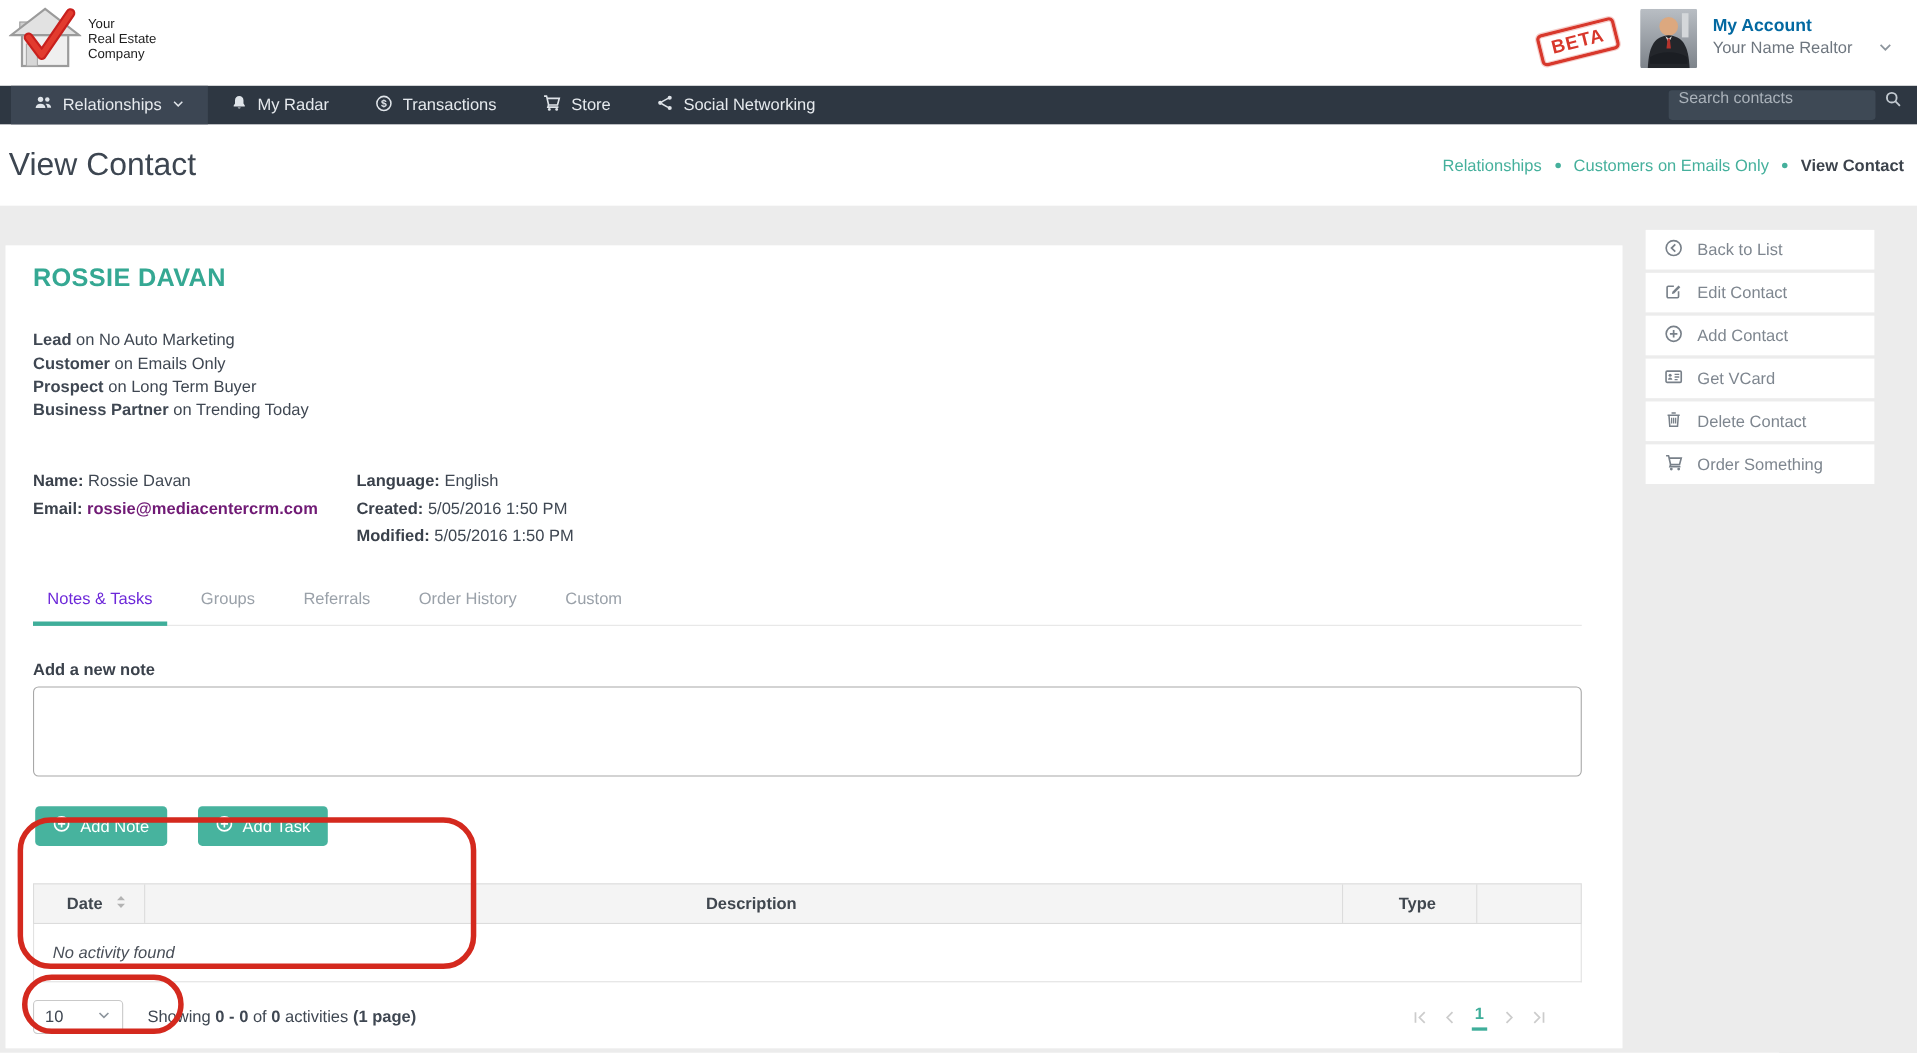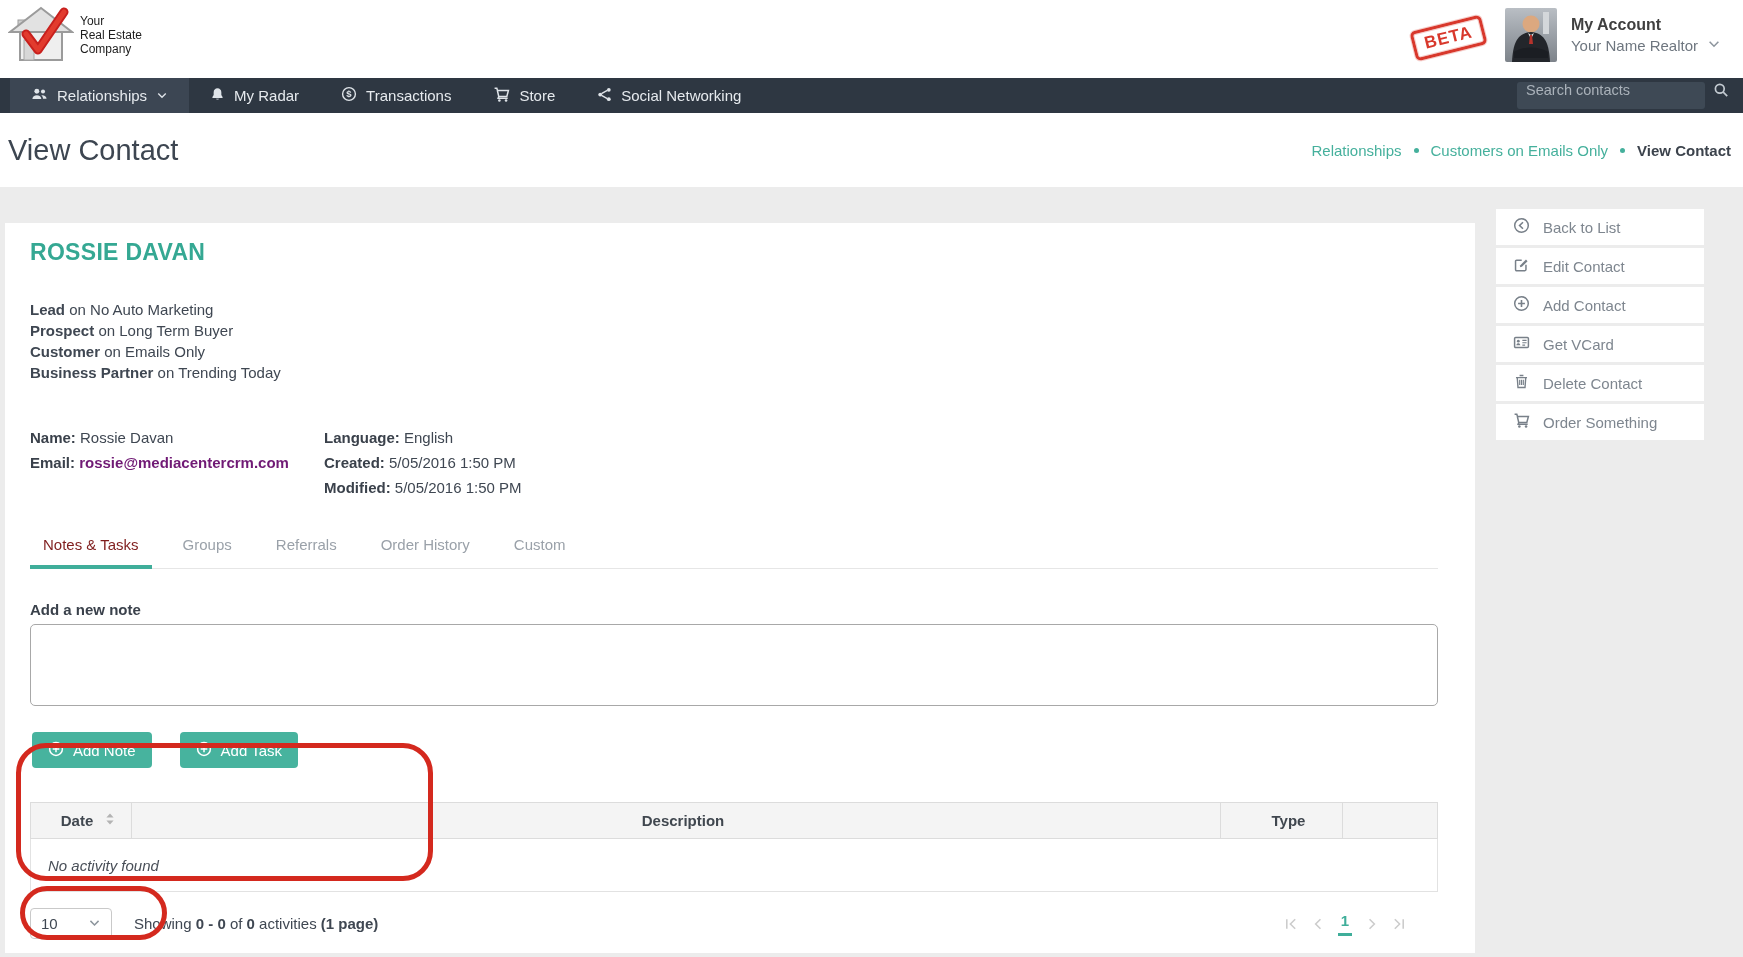--- a/index.html
+++ b/index.html
@@ -16,22 +16,22 @@
   .logo-text { margin-left:6px; margin-top:8px; font-size:12px; font-weight:normal; color:#1d1d1d; line-height:14px; }
   .header-right { position:absolute; right:22px; top:8px; display:flex; align-items:center; }
   .beta-stamp {
     color:#d8382c; border:3px solid #d8382c; border-radius:5px;
     font-size:17px; font-weight:bold; letter-spacing:1px; padding:2px 9px;
     transform:rotate(-14deg); margin-right:20px; margin-top:6px;
     box-shadow:0 0 0 1px rgba(216,56,44,.25), inset 0 0 0 1px rgba(216,56,44,.25);
   }
   .avatar { width:52px; height:54px; border-radius:2px; overflow:hidden; margin-right:14px; }
   .account { line-height:20px; cursor:pointer; }
-  .account-title { font-size:16px; font-weight:bold; color:#404040; }
-  .account-sub { font-size:15px; color:#6e767f; display:flex; align-items:flex-end; gap:9px; }
+  .account-title { font-size:16px; font-weight:bold; color:#0369a1; }
+  .account-sub { font-size:15px; color:#6e767f; display:flex; align-items:flex-start; gap:23px; }
   .account-sub svg { margin-top:2px; }
 
   
   .navbar { height:35px; background:#2e3742; display:flex; align-items:stretch; padding-left:10px; position:relative; }
   .nav-item {
     display:flex; align-items:center; gap:9px; padding:0 21px;
     color:#e6eaee; font-size:15px; cursor:pointer; white-space:nowrap;
   }
   .nav-item.active { background:#3c4653; }
   .nav-item svg { color:#dfe4e9; }
@@ -67,21 +67,21 @@
   .details-col1 { width:283px; }
   .detail-row { line-height:25px; white-space:nowrap; }
   .detail-row b { color:#3a414b; }
   .email-link { color:#701a75; cursor:pointer;font-weight:bold; }
 
   .tabs { margin-top:26px; display:flex; border-bottom:1px solid #e6e6e6; }
   .tab {
     padding:10px 13px 12px; font-size:15px; color:#9aa1a9; cursor:pointer;
     border-bottom:4px solid transparent; margin-bottom:-1px; margin-right:18px; white-space:nowrap;
   }
-  .tab.active { color:#7f1d1d; border-bottom-color:#3fae9a; }
+  .tab.active { color:#6d28d9; border-bottom-color:#3fae9a; }
 
   .note-label { margin-top:32px; font-size:15px; font-weight:bold; color:#3a414b; }
   .note-textarea {
     margin-top:6px; width:100%; height:82px; resize:none;
     border:1px solid #a8a8a8; border-radius:5px; font-family:inherit; font-size:15px; padding:8px 10px; outline:none;
   }
   .buttons-row { margin-top:22px; display:flex; gap:28px; padding-left:2px; }
   .btn-teal {
     background:#47b39e; color:#ffffff; border:none; border-radius:4px;
     font-size:15px; font-family:inherit; padding:8px 16px; display:flex; align-items:center; gap:9px; cursor:pointer; height:36px;
@@ -270,24 +270,24 @@
 
   <div class="panel">
 
     <div class="contact-name">ROSSIE DAVAN</div>
 
     <div class="rel-lines">
       <div class="rel-line">
         <b>Lead</b> <span>on</span> <span>No Auto Marketing</span>
       </div>
       <div class="rel-line">
+        <b>Customer</b> <span>on</span> <span>Emails Only</span>
+      </div>
+      <div class="rel-line">
         <b>Prospect</b> <span>on</span> <span>Long Term Buyer</span>
-      </div>
-      <div class="rel-line">
-        <b>Customer</b> <span>on</span> <span>Emails Only</span>
       </div>
       <div class="rel-line">
         <b>Business Partner</b> <span>on</span> <span>Trending Today</span>
       </div>
     </div>
 
     <div class="details">
       <div class="details-col1">
         <div class="detail-row">
           <b>Name:</b> <span>Rossie Davan</span>

